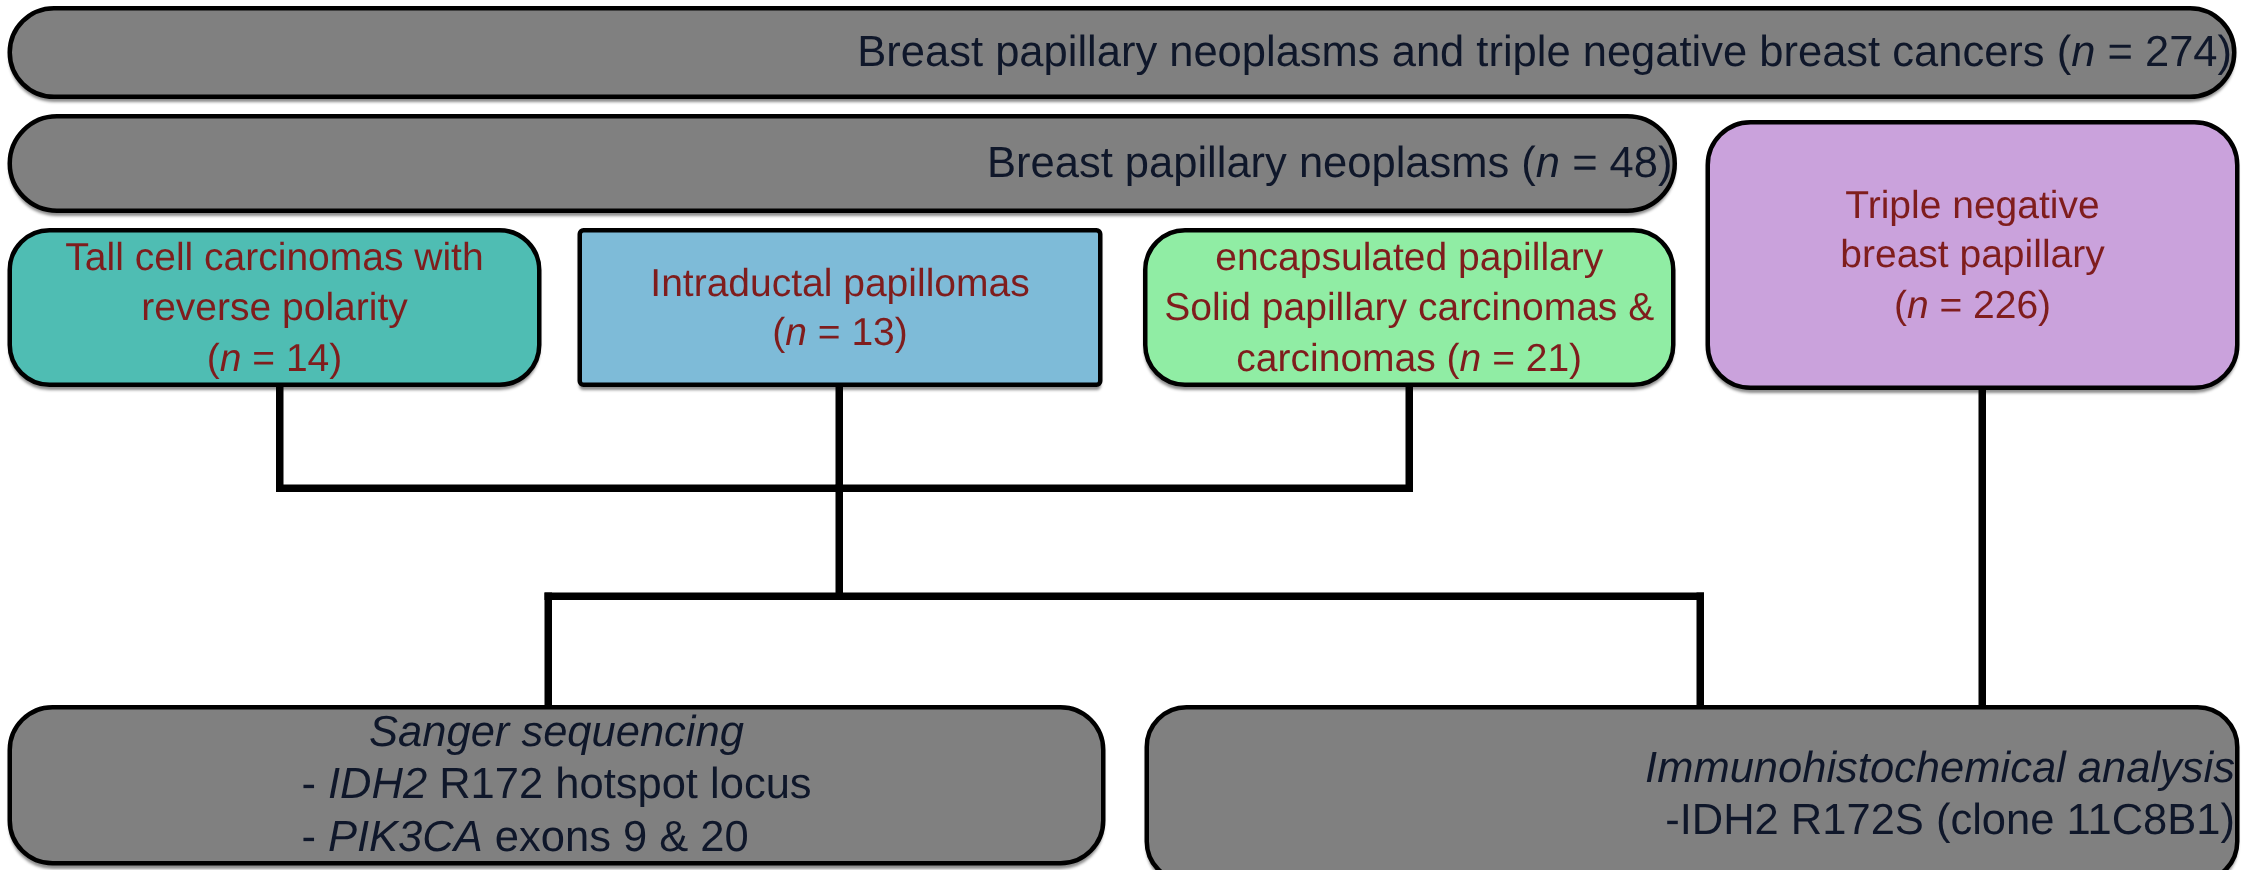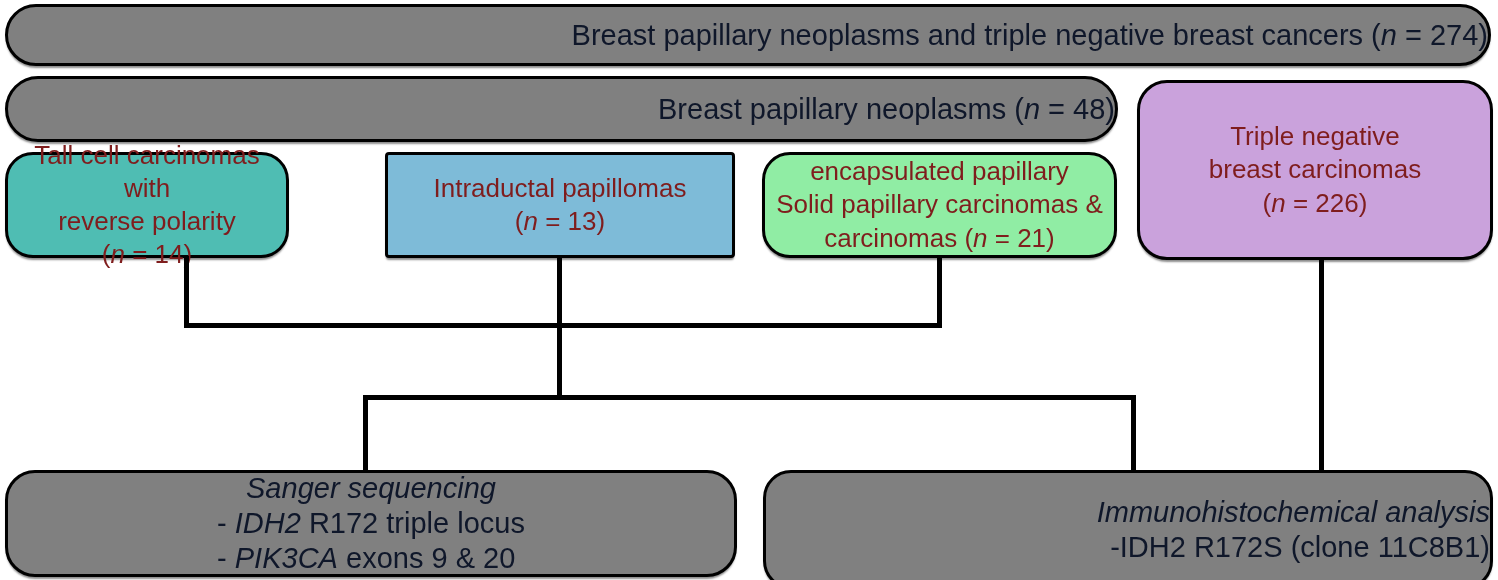--- a/index.html
+++ b/index.html
@@ -55,27 +55,27 @@
   </div>
 
   <div class="box gray-box big-text" style="left: 5px; top: 76px; width: 1113px; height: 66px; border-radius: 33px; background-color: rgb(128, 128, 128);">
     <div>
       <span>Breast papillary neoplasms (</span><span class="it">n</span><span> = 48)</span>
     </div>
   </div>
 
   <div class="box color-box mid-text" style="left: 1137px; top: 80px; width: 356px; height: 180px; border-radius: 30px; background-color: rgb(202, 162, 220);">
     <div>Triple negative</div>
-    <div>breast carcinomas</div>
+    <div>breast papillary</div>
     <div>
       <span>(</span><span class="it">n</span><span> = 226)</span>
     </div>
   </div>
 
-  <div class="box color-box mid-text" style="left: 5px; top: 152px; width: 284px; height: 106px; border-radius: 28px; background-color: rgb(79, 189, 179);">
+  <div class="box color-box mid-text" style="left: 5px; top: 152px; width: 356px; height: 106px; border-radius: 28px; background-color: rgb(79, 189, 179);">
     <div>Tall cell carcinomas with</div>
     <div>reverse polarity</div>
     <div>
       <span>(</span><span class="it">n</span><span> = 14)</span>
     </div>
   </div>
 
   <div class="box color-box mid-text" style="left: 385px; top: 152px; width: 350px; height: 106px; border-radius: 4px; background-color: rgb(126, 187, 216);">
     <div>Intraductal papillomas</div>
     <div>
@@ -99,21 +99,21 @@
   <div class="line" style="left:363px; top:395px; width:773px; height:5px;"></div>
   <div class="line" style="left:363px; top:395px; width:5px; height:75px;"></div>
   <div class="line" style="left:1131px; top:395px; width:5px; height:75px;"></div>
   <div class="line" style="left:1319px; top:258px; width:5px; height:212px;"></div>
 
   <div class="box gray-box big-text" style="left: 5px; top: 470px; width: 732px; height: 107px; border-radius: 30px; justify-content: center; background-color: rgb(128, 128, 128);">
     <div style="width:100%;">
       <div class="centered-line it">Sanger sequencing</div>
       <div class="list-block">
         <div>
-          <span>- </span><span class="it">IDH2</span><span> R172 triple locus</span>
+          <span>- </span><span class="it">IDH2</span><span> R172 hotspot locus</span>
         </div>
         <div>
           <span>- </span><span class="it">PIK3CA</span><span> exons 9 &amp; 20</span>
         </div>
       </div>
     </div>
   </div>
 
   <div class="box gray-box big-text" style="left: 763px; top: 470px; width: 730px; height: 119px; border-radius: 28px; background-color: rgb(128, 128, 128);">
     <div class="it">Immunohistochemical analysis</div>

